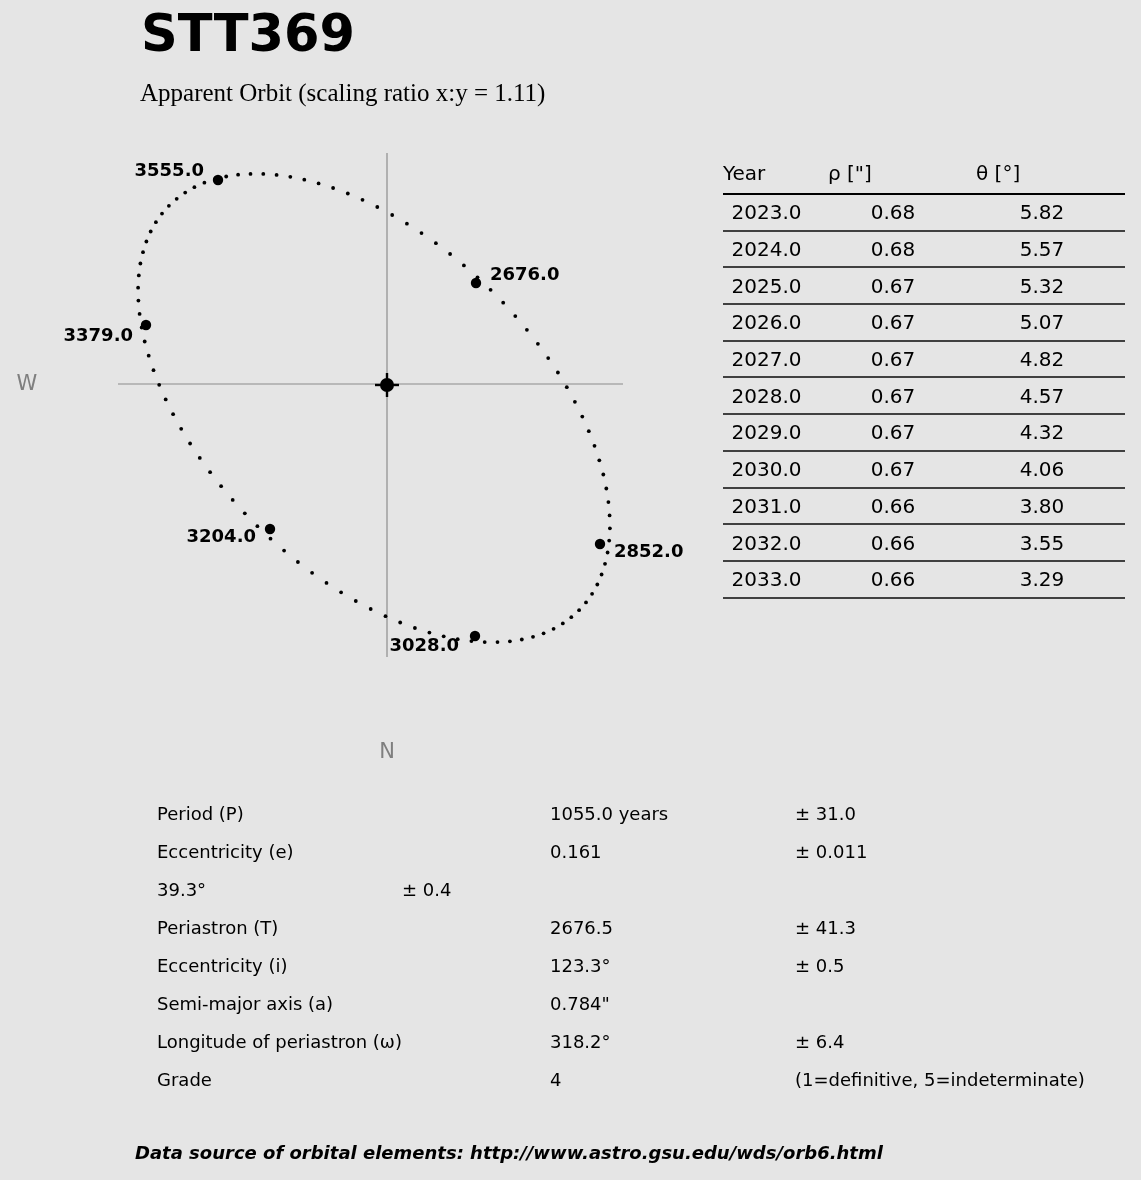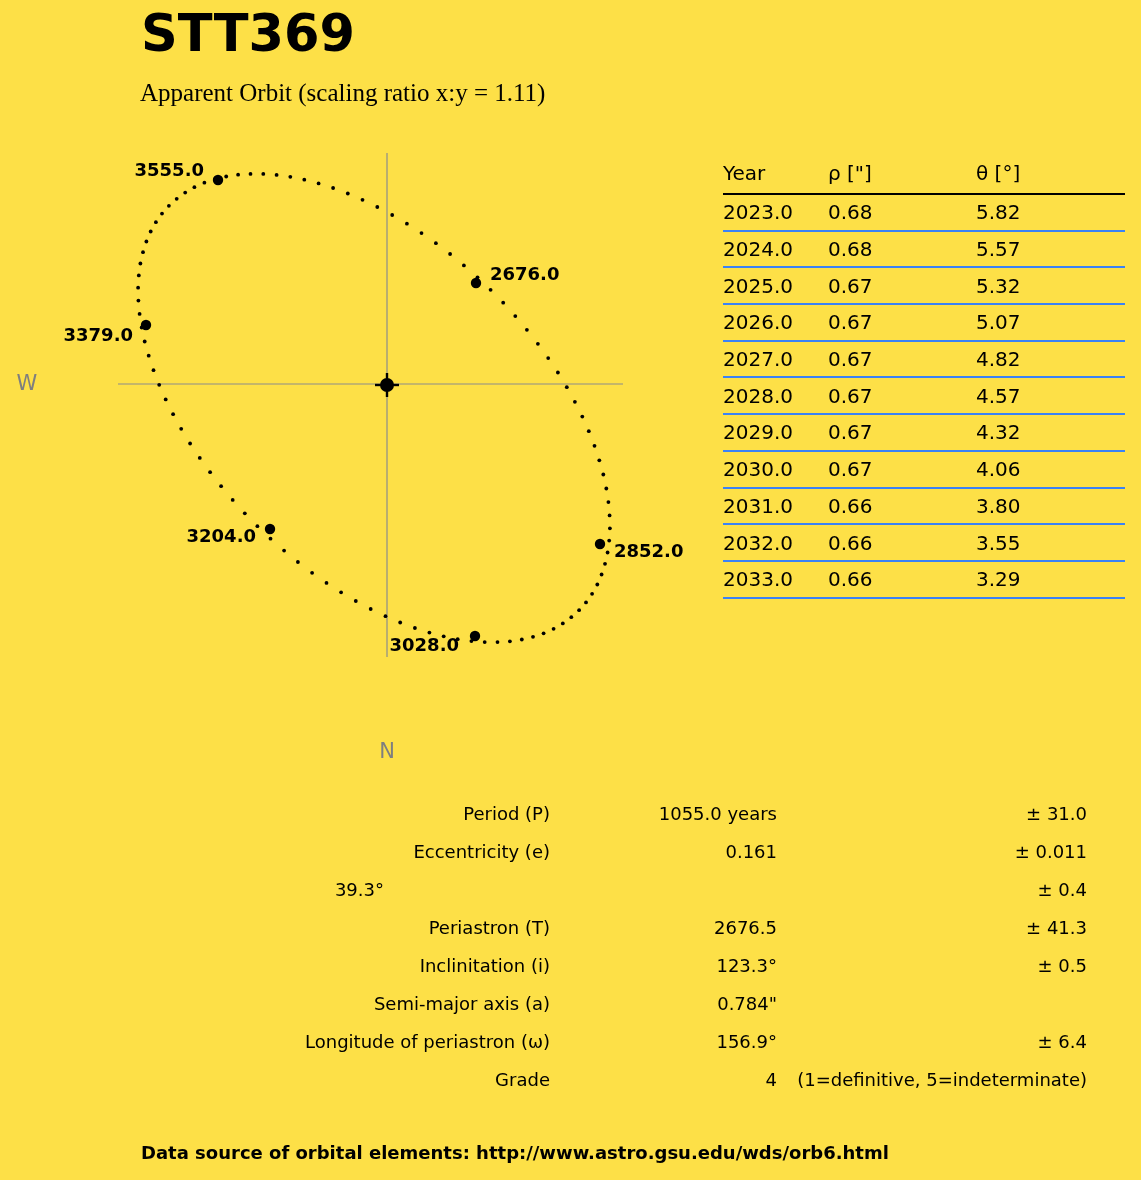--- a/index.html
+++ b/index.html
@@ -1,17 +1,17 @@
 <!DOCTYPE html>
 <html><head>
 <meta charset="utf-8">
 <style>
   html,body{margin:0;padding:0;background:#fff;}
   .page{
-    position:relative;width:1141px;height:1180px;background:#fde047;overflow:hidden;
+    position:relative;width:1141px;height:1180px;background:#e5e5e5;overflow:hidden;
     font-family:"DejaVu Sans",sans-serif;color:#000;
   }
   .title{
     position:absolute;left:141px;top:8px;margin:0;
     font-size:51px;font-weight:700;line-height:1;letter-spacing:0;
   }
   .subtitle{
     position:absolute;left:140px;top:79px;font-size:25px;line-height:1.15;font-family:Liberation Serif, serif;
   }
   #orbit-svg{position:absolute;left:0;top:140px;}
@@ -23,35 +23,35 @@
   .compass-n{left:372px;top:739px;}
   table.eph{
     position:absolute;left:723px;top:159px;width:402px;
     border-collapse:collapse;font-size:20px;table-layout:fixed;
   }
   table.eph th{
     font-weight:400;text-align:left;padding:2px 0 8px 0;
     border-bottom:2px solid #000;
   }
   table.eph td{
-    height:34.7px;text-align:left;vertical-align:middle;
-    border-bottom:2px solid #3b82f6;padding:0;
+    height:34.7px;text-align:center;vertical-align:middle;
+    border-bottom:2px solid #404040;padding:0;
   }
   table.eph th:nth-child(1),table.eph td:nth-child(1){padding-right:18px;}
   table.eph th:nth-child(2),table.eph td:nth-child(2){padding-right:18px;}
   table.eph th:nth-child(3),table.eph td:nth-child(3){padding-right:17px;}
   .elements{
     position:absolute;left:157px;top:794px;width:930px;font-size:18px;
   }
-  .elem-row{display:flex;height:38px;align-items:center;text-align:right;}
+  .elem-row{display:flex;height:38px;align-items:center;}
   .elem-label{width:393px;flex:none;}
   .elem-value{width:227px;flex:none;}
   .elem-error{flex:1;margin-left:18px;}
   .footer{
-    position:absolute;left:141px;top:1142px;font-size:18px;font-weight:700;
+    position:absolute;left:135px;top:1142px;font-size:18px;font-weight:700;font-style:italic;
   }
 </style>
 </head>
 <body>
 
 <div class="page">
 
   <h1 class="title">STT369</h1>
   <div class="subtitle">Apparent Orbit (scaling ratio x:y = 1.11)</div>
 
@@ -264,31 +264,31 @@
       <div class="elem-row">
         <span class="elem-value">39.3°</span>
         <span class="elem-error">± 0.4</span>
       </div>
       <div class="elem-row">
         <span class="elem-label">Periastron (T)</span>
         <span class="elem-value">2676.5</span>
         <span class="elem-error">± 41.3</span>
       </div>
       <div class="elem-row">
-        <span class="elem-label">Inclinitation (i)</span>
+        <span class="elem-label">Eccentricity (i)</span>
         <span class="elem-value">123.3°</span>
         <span class="elem-error">± 0.5</span>
       </div>
       <div class="elem-row">
         <span class="elem-label">Semi-major axis (a)</span>
         <span class="elem-value">0.784"</span>
       </div>
       <div class="elem-row">
         <span class="elem-label">Longitude of periastron (ω)</span>
-        <span class="elem-value">156.9°</span>
+        <span class="elem-value">318.2°</span>
         <span class="elem-error">± 6.4</span>
       </div>
       <div class="elem-row">
         <span class="elem-label">Grade</span>
         <span class="elem-value">4</span>
         <span class="elem-error">(1=definitive, 5=indeterminate)</span>
       </div>
     </div>
 
   <div class="footer">Data source of orbital elements: http://www.astro.gsu.edu/wds/orb6.html</div>

